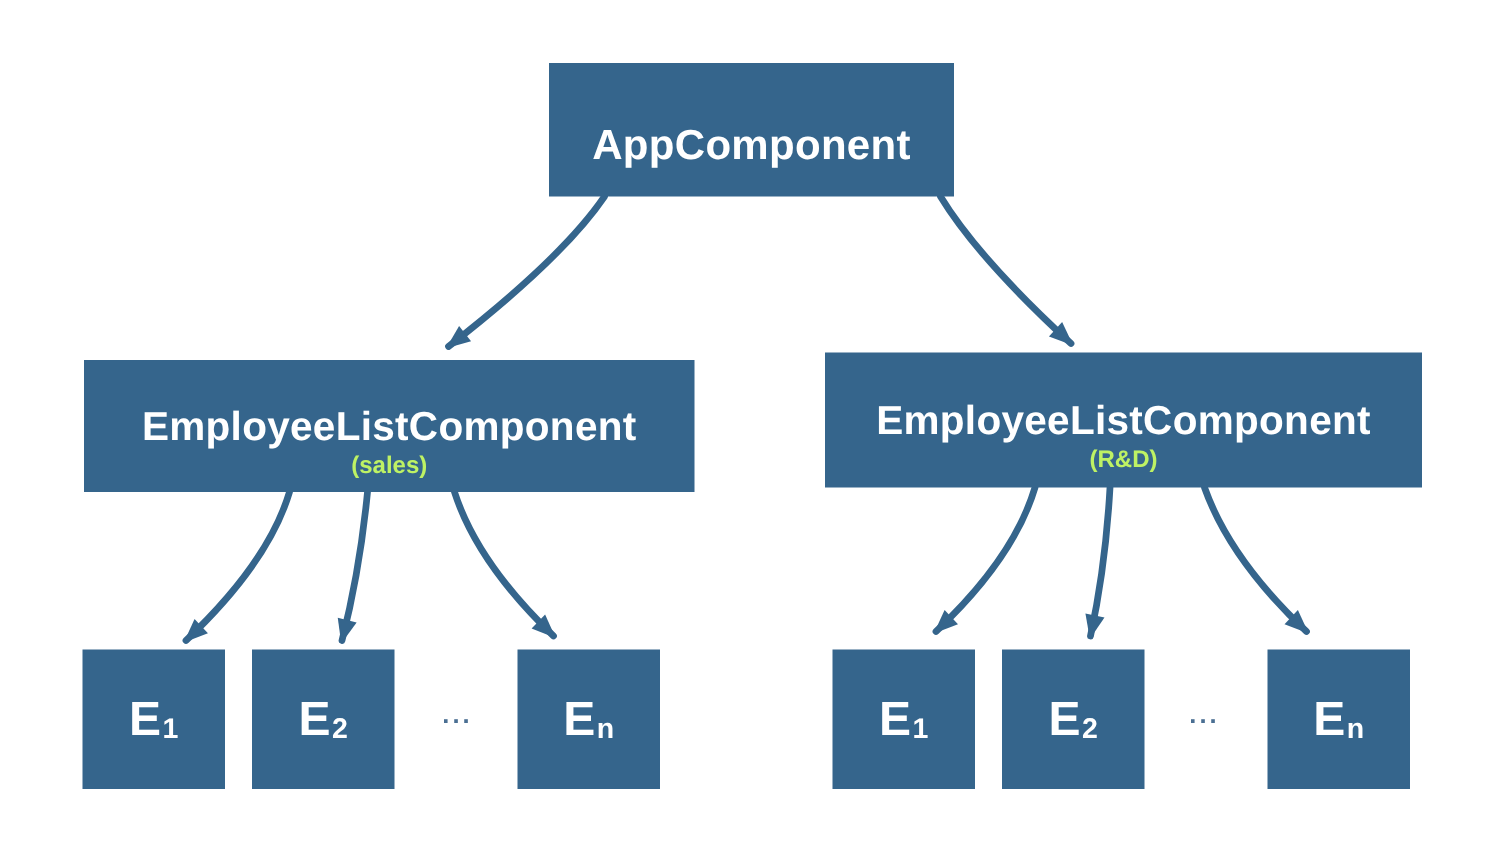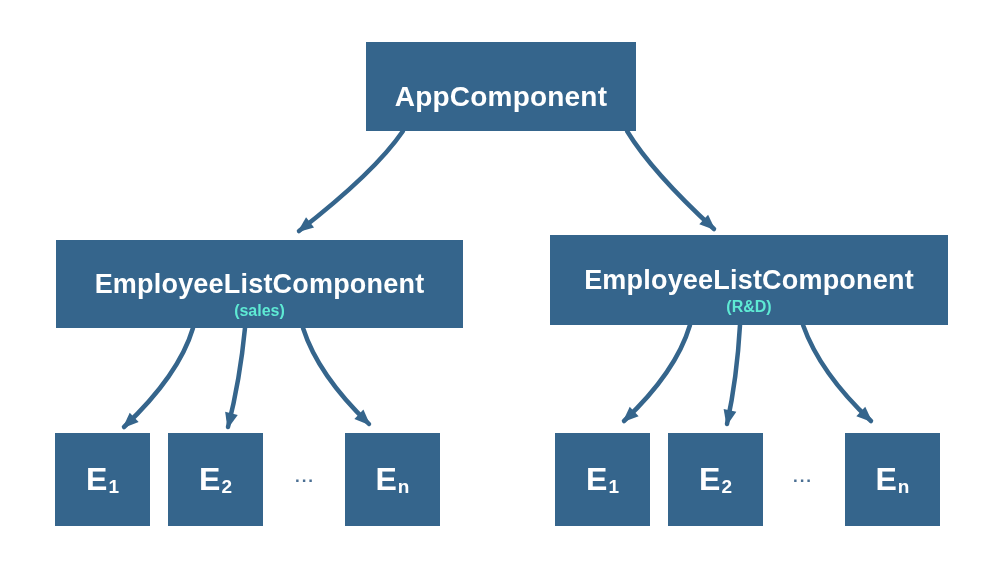--- a/index.html
+++ b/index.html
@@ -46,21 +46,21 @@
     font-size: 27px;
     font-weight: 700;
     letter-spacing: 0.2px;
     line-height: 1.1;
     margin-top: 21px;
   }
   .root .node-title { font-size: 28px; }
   .node-subtitle {
     font-size: 16px;
     font-weight: 700;
-    color: #5eead4;
+    color: #bef264;
     margin-top: 2px;
     line-height: 1.1;
     text-align: center;
   }
   .leaf {
     position: absolute;
     top: 433px;
     width: 95px;
     height: 93px;
     background: #35658c;

